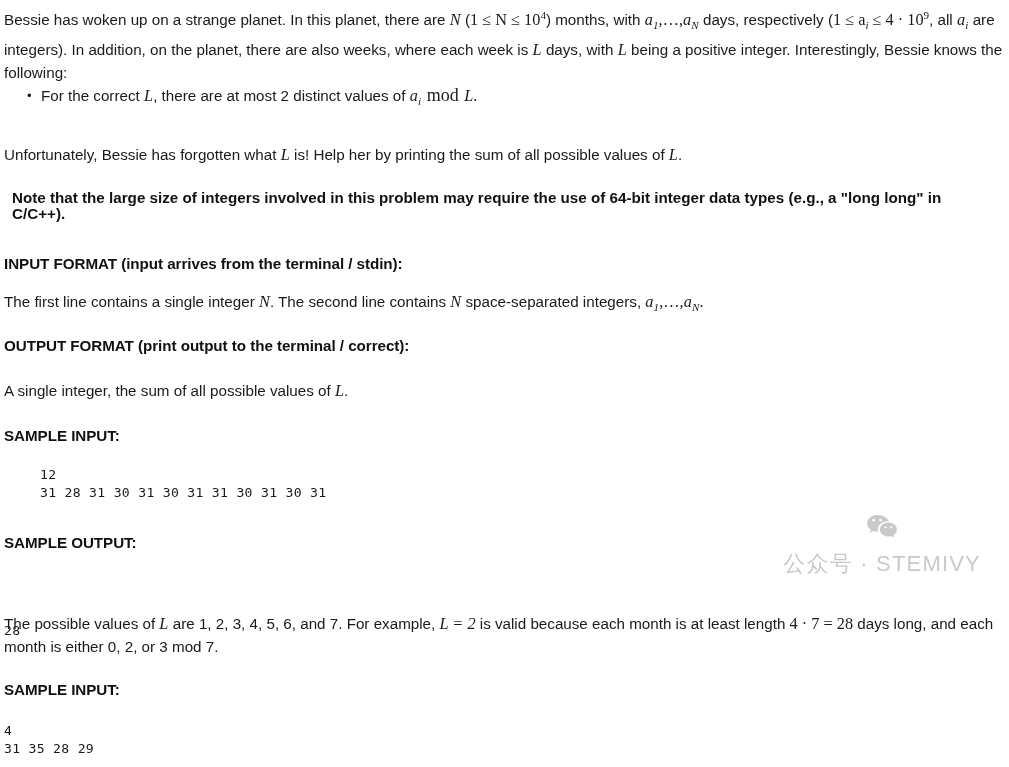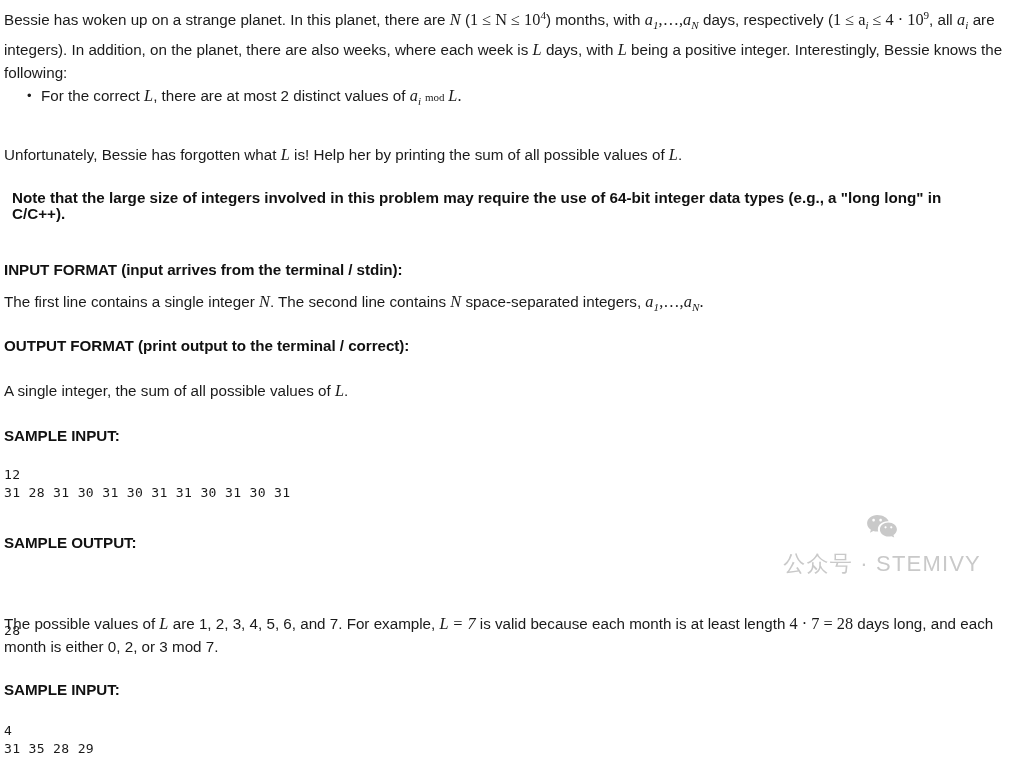--- a/index.html
+++ b/index.html
@@ -50,21 +50,21 @@
     font-size: 0.68em;
     font-style: italic;
   }
   .m sup, .mr sup {
     font-size: 0.68em;
     font-style: normal;
   }
   .op {
     font-family: "Liberation Serif", "DejaVu Serif", serif;
     font-style: normal;
-    font-size: 11px;
+    font-size: 18px;
     padding: 0 1px;
   }
 
   h3.heading {
     font-family: "Liberation Sans", sans-serif;
     font-size: 15.2px;
     font-weight: bold;
     line-height: 23.3px;
     margin: 0;
     color: #111111;
@@ -111,26 +111,26 @@
     letter-spacing: 0.3px;
   }
 
   
   .abs { position: absolute; left: 4px; }
 
   #p-intro       { top: 4px;   width: 1001px; }
   #list-facts    { top: 84px; }
   #p-forgotten   { top: 143px; }
   #p-note        { top: 182px; width: 970px; }
-  #h-input-fmt   { top: 258px; }
+  #h-input-fmt   { top: 252px; }
   #p-input-desc  { top: 290px; }
   #h-output-fmt  { top: 334px; }
   #p-output-desc { top: 379px; }
   #h-sample-in-1 { top: 424px; }
-  #code-in-1     { top: 466px; }
+  #code-in-1     { top: 466px; margin-left: 36px; }
   #h-sample-out-1{ top: 531px; }
   #code-out-1    { top: 578px; margin-top: 44px; }
   #p-explain     { top: 612px; width: 1000px; }
   #h-sample-in-2 { top: 678px; }
   #code-in-2     { top: 722px; }
 
   
   #watermark {
     position: absolute;
     right: 28px;
@@ -178,21 +178,21 @@
 
   <p class="para abs" id="p-output-desc"><span>A single integer, the sum of all possible values of </span><span class="m">L</span><span>.</span></p>
 
   <h3 class="heading abs" id="h-sample-in-1">SAMPLE INPUT:</h3>
   <pre class="code abs" id="code-in-1">12
 31 28 31 30 31 30 31 31 30 31 30 31</pre>
 
   <h3 class="heading abs" id="h-sample-out-1">SAMPLE OUTPUT:</h3>
   <pre class="code abs" id="code-out-1">28</pre>
 
-  <p class="para abs" id="p-explain"><span>The possible values of </span><span class="m">L</span><span> are 1, 2, 3, 4, 5, 6, and 7. For example, </span><span class="mr" style="font-style:italic">L = 7</span><span> is valid because each month is at least length </span><span class="mr">4 · 7 = 28</span><span> days long, and each month is either 0, 2, or 3 mod 7.</span></p>
+  <p class="para abs" id="p-explain"><span>The possible values of </span><span class="m">L</span><span> are 1, 2, 3, 4, 5, 6, and 7. For example, </span><span class="mr" style="font-style:italic">L = 2</span><span> is valid because each month is at least length </span><span class="mr">4 · 7 = 28</span><span> days long, and each month is either 0, 2, or 3 mod 7.</span></p>
 
   <h3 class="heading abs" id="h-sample-in-2">SAMPLE INPUT:</h3>
   <pre class="code abs" id="code-in-2">4
 31 35 28 29</pre>
 
   <div id="watermark">
     <span class="wm-icon-wrap">
       <svg class="wm-icon" viewBox="0 0 36 30" xmlns="http://www.w3.org/2000/svg" aria-hidden="true">
         <path fill="#c9c9c9" d="M12.4 1.2C5.9 1.2 0.8 5.5 0.8 10.8c0 3.0 1.7 5.7 4.4 7.5l-1.1 3.3 3.8-1.9c1.4 0.4 2.9 0.6 4.5 0.6 0.4 0 0.8 0 1.2-0.05-0.25-0.8-0.4-1.65-0.4-2.5 0-5.2 5.0-9.4 11.2-9.4 0.4 0 0.8 0.02 1.2 0.06C24.5 4.6 19.0 1.2 12.4 1.2z M8.3 8.6c-0.85 0-1.5-0.68-1.5-1.5 0-0.85 0.65-1.5 1.5-1.5 0.85 0 1.5 0.65 1.5 1.5 0 0.82-0.65 1.5-1.5 1.5z M16.4 8.6c-0.85 0-1.5-0.68-1.5-1.5 0-0.85 0.65-1.5 1.5-1.5 0.85 0 1.5 0.65 1.5 1.5 0 0.82-0.65 1.5-1.5 1.5z"></path>
         <path fill="#c9c9c9" d="M35.2 18.0c0-4.5-4.4-8.1-9.8-8.1-5.4 0-9.8 3.6-9.8 8.1 0 4.5 4.4 8.1 9.8 8.1 1.2 0 2.4-0.2 3.5-0.55l3.2 1.6-0.9-2.8c2.4-1.5 4.0-3.8 4.0-6.35z M22.1 16.6c-0.7 0-1.25-0.55-1.25-1.25 0-0.7 0.55-1.25 1.25-1.25 0.7 0 1.25 0.55 1.25 1.25 0 0.7-0.55 1.25-1.25 1.25z M28.7 16.6c-0.7 0-1.25-0.55-1.25-1.25 0-0.7 0.55-1.25 1.25-1.25 0.7 0 1.25 0.55 1.25 1.25 0 0.7-0.55 1.25-1.25 1.25z"></path>

